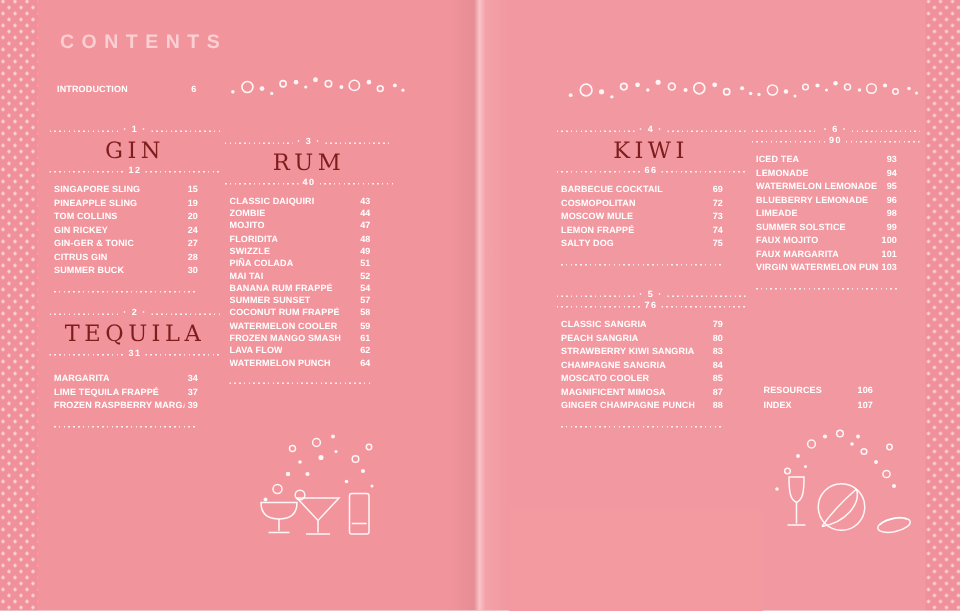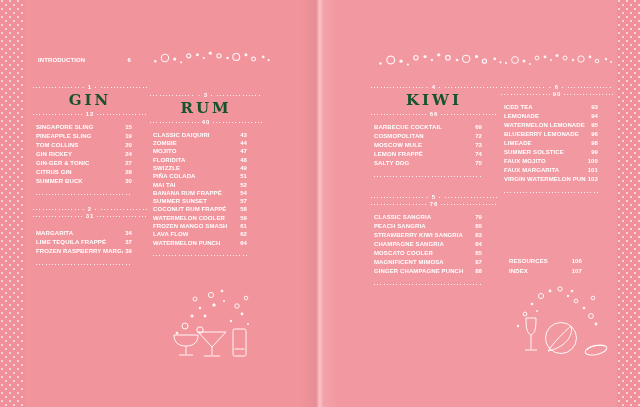--- a/index.html
+++ b/index.html
@@ -33,22 +33,22 @@
   .section{position:absolute;left:0;right:0;text-align:center;}
   #sec-gin{top:84px;}      #sec-tequila{top:206px;}
   #sec-rum{top:92px;}      #sec-vodka{top:84px;}
   #sec-wine{top:194px;}    #sec-nonalc{top:84px;}
 
   .rule{display:flex;align-items:center;gap:3px;height:7px;}
   .rule-line{flex:1;height:1px;
         background-image:repeating-linear-gradient(90deg,rgba(255,255,255,0.85) 0 1px,rgba(255,255,255,0) 1px 3.2px);}
   .rule-label{font-size:6px;font-weight:bold;letter-spacing:1px;color:#fff;line-height:7px;}
 
-  .section-title{margin:2px 0;font-family:"DejaVu Serif","Liberation Serif",serif;font-weight:bold;
-        font-size:15px;letter-spacing:3px;line-height:1.05;color:#14532d;white-space:pre-line;}
+  .section-title{margin:2px 0;font-family:"DejaVu Serif","Liberation Serif",serif;font-weight:normal;
+        font-size:15px;letter-spacing:3px;line-height:1.05;color:#7f1d1d;white-space:pre-line;}
   .section-title.small{font-size:12.5px;letter-spacing:1.6px;line-height:1.1;}
 
   .items{list-style:none;margin:5px 15px 0 3px;padding:0;text-align:left;}
   #sec-tequila .items{margin-top:9px;}
   .row{display:flex;justify-content:space-between;gap:2px;font-size:6px;font-weight:bold;
         letter-spacing:0.1px;line-height:9px;color:#fff;}
   #sec-rum .row{line-height:8.3px;}
   .row .n{white-space:nowrap;overflow:hidden;}
   .rule.end{margin:5px 15px 0 3px;}
 
@@ -87,20 +87,21 @@
     </g>
   </defs>
 </svg>
 
 <div class="book">
   <div class="page-tint"></div>
   <div class="spine"></div>
   <div class="edge left"></div>
   <div class="edge right"></div>
 
+  <div class="contents-title">CONTENTS</div>
 
   <div class="col" id="col-l1">
     <div class="intro-row">
       <div class="row">
         <span class="n">INTRODUCTION</span>
         <span class="p">6</span>
       </div>
     </div>
 
     <div class="section" id="sec-gin">
@@ -156,20 +157,21 @@
         <span class="rule-line"></span>
       </div>
     </div>
 
     <div class="section" id="sec-tequila">
       <div class="rule">
         <span class="rule-line"></span>
         <span class="rule-label">· 2 ·</span>
         <span class="rule-line"></span>
       </div>
+      <h2 class="section-title">TEQUILA</h2>
       <div class="rule">
         <span class="rule-line"></span>
         <span class="rule-label">31</span>
         <span class="rule-line"></span>
       </div>
       <ul class="items">
 
           <li class="row">
             <span class="n">MARGARITA</span>
             <span class="p">34</span>

